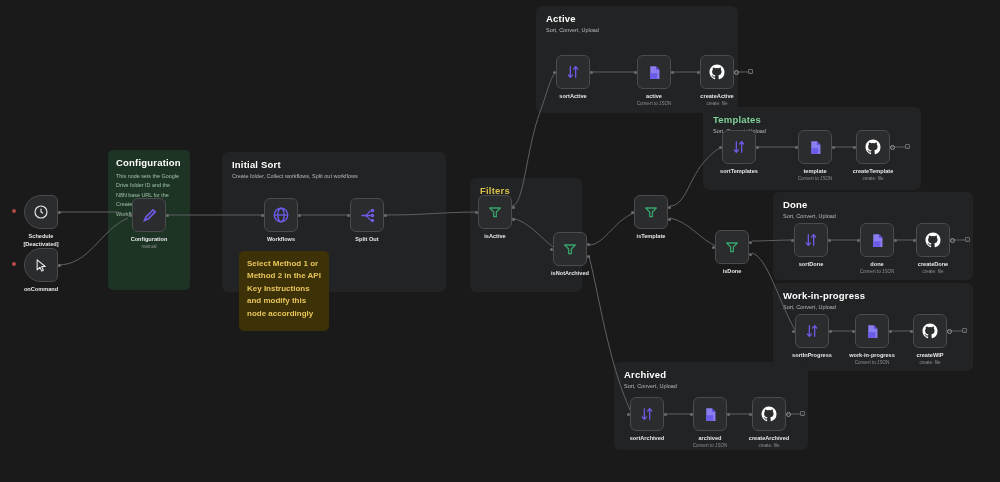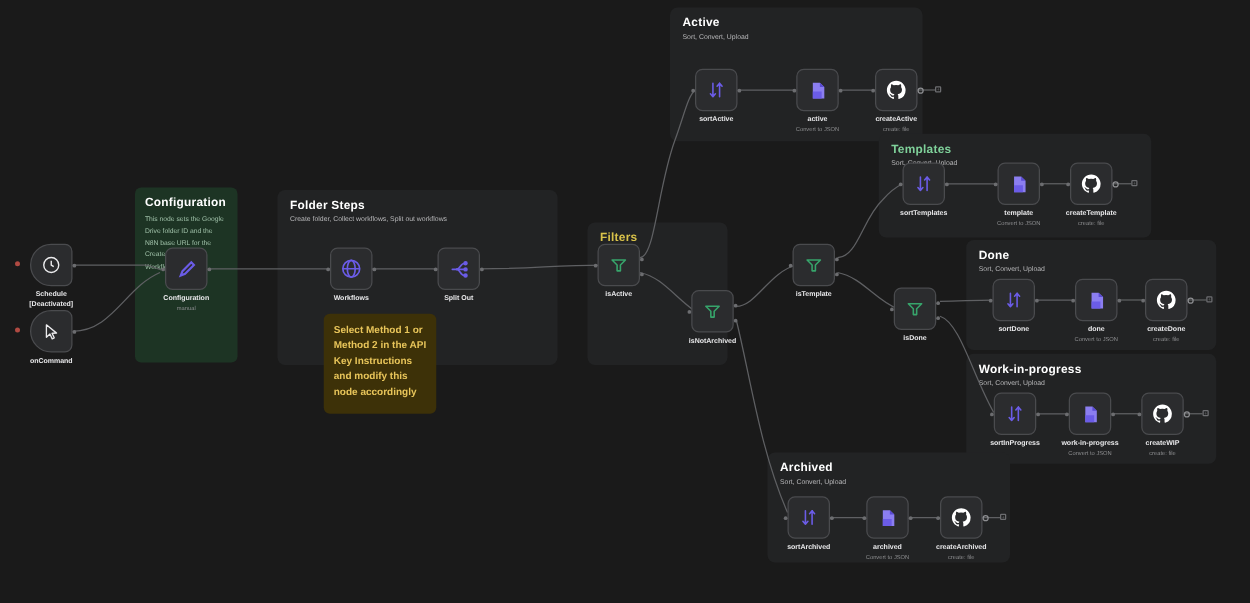--- a/index.html
+++ b/index.html
@@ -119,21 +119,21 @@
   }
   svg.wires path { fill: none; stroke: #5f6063; stroke-width: 1; }
 </style>
 </head>
 <body>
 
 <div id="canvas">
 
 
   <div class="group" style="left:222px; top:152px; width:224px; height:140px;">
-    <div class="group-title" style="color:#ffffff;">Folder Steps</div>
+    <div class="group-title" style="color:#ffffff;">Initial Sort</div>
     <div class="group-sub">Create folder, Collect workflows, Split out workflows</div>
   </div>
 
   <div class="group" style="left:470px; top:178px; width:112px; height:114px;">
     <div class="group-title" style="color:#d9c24a;">Filters</div>
   </div>
 
   <div class="group" style="left:536px; top:6px; width:202px; height:107px;">
     <div class="group-title" style="color:#ffffff;">Active</div>
     <div class="group-sub">Sort, Convert, Upload</div>
@@ -158,21 +158,21 @@
     <div class="group-title" style="color:#ffffff;">Archived</div>
     <div class="group-sub">Sort, Convert, Upload</div>
   </div>
 
   <div class="note" style="left:108px; top:150px; width:82px; height:140px; background:#1d3424;">
     <div class="note-title">Configuration</div>
     <div class="note-body" style="color:#9fc0a8;">This node sets the Google Drive folder ID and the N8N base URL for the Create Folder and Workflows nodes.</div>
   </div>
 
 
-  <div class="note" style="left:239px; top:251px; width:90px; height:80px; background:#3d3108;margin-left:20px;">
+  <div class="note" style="left:239px; top:251px; width:90px; height:80px; background:#3d3108;">
     <div class="note-big" style="color:#e8c55a;">Select Method 1 or Method 2 in the API Key Instructions and modify this node accordingly</div>
   </div>
 
   <svg class="wires">
 
     <path d="M58 212 L118 212 L129 216"></path>
 
     <path d="M58 265 C 90 265, 100 230, 128 218"></path>
 
     <path d="M166 215 L264 215"></path>

